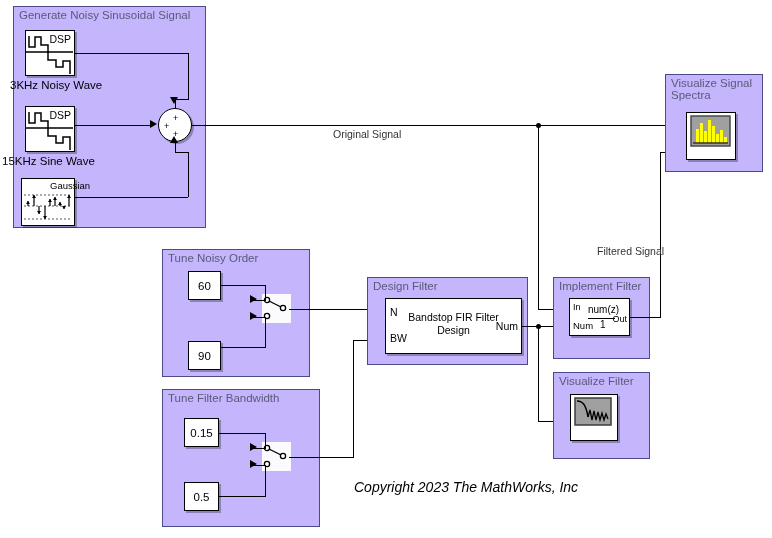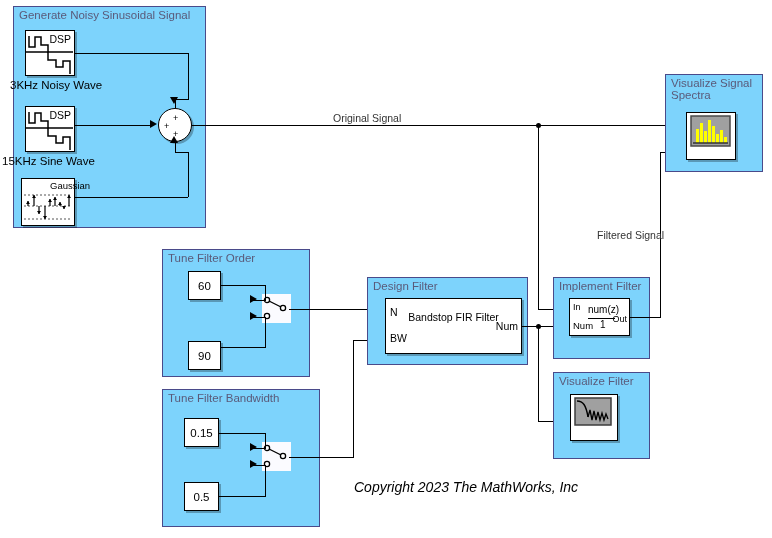--- a/index.html
+++ b/index.html
@@ -7,21 +7,21 @@
     width:772px;height:538px;background:#ffffff;
     font-family:"Liberation Sans",sans-serif;
     overflow:hidden;position:relative;
   }
   #canvas{position:absolute;left:0;top:0;width:772px;height:538px;}
   .abs{position:absolute;}
 
   
   .area{
     position:absolute;
-    background:#7dd3fc;
+    background:#c4b5fd;
     border:1px solid #4a4a8a;
     box-sizing:border-box;
   }
   .area-title{
     position:absolute;left:5px;top:2px;
     font-size:11.5px;color:#5a5a7a;white-space:nowrap;
   }
 
   
   .blk{
@@ -49,21 +49,21 @@
     border-left:4.5px solid transparent;border-right:4.5px solid transparent;
     border-top:7px solid #000;
   }
   .arrow-up{
     position:absolute;width:0;height:0;
     border-left:4.5px solid transparent;border-right:4.5px solid transparent;
     border-bottom:7px solid #000;
   }
 
   
-  .sig-label{position:absolute;font-size:10.5px;color:#333;white-space:nowrap;}
+  .sig-label{position:absolute;font-size:10.5px;color:#333;white-space:nowrap;margin-top:16px;}
   .blk-label{position:absolute;font-size:11.5px;color:#000;white-space:nowrap;}
   .copyright{position:absolute;font-size:14px;color:#000;white-space:nowrap;font-style:italic;}
 
   
   .sum{
     position:absolute;width:34px;height:34px;border-radius:50%;
     background:#fff;border:1.6px solid #000;box-sizing:border-box;
     box-shadow:2px 2px 0 rgba(0,0,0,0.28);
   }
   .sum span{position:absolute;font-size:9px;line-height:9px;color:#000;}
@@ -168,21 +168,21 @@
   <div class="wh" style="left:192px;top:125px;width:481px;"></div>
   <div class="sig-label" style="left:333px;top:112px;">Original Signal</div>
   <div class="dot" style="left:536px;top:123px;"></div>
   <div class="arrow" style="left:666px;top:120px;"></div>
 
   <div class="wv" style="left:538px;top:125px;height:184px;"></div>
   <div class="wh" style="left:538px;top:309px;width:29px;"></div>
   <div class="arrow" style="left:560px;top:304px;"></div>
 
   <div class="area" style="left:162px;top:249px;width:148px;height:128px;">
-    <div class="area-title">Tune Filter Order</div>
+    <div class="area-title">Tune Noisy Order</div>
   </div>
   <div class="blk" style="left:188px;top:271px;width:33px;height:29px;">
     <div class="blk-txt">60</div>
   </div>
   <div class="blk" style="left:188px;top:333px;width:33px;height:29px;margin-top:8px;">
     <div class="blk-txt">90</div>
   </div>
 
   <div class="switch" style="left:262px;top:294px;width:29px;height:29px;background:#fbfbff;">
     <div class="icon-wrap">
@@ -240,20 +240,21 @@
   <div class="wv" style="left:353px;top:340px;height:118px;"></div>
   <div class="wh" style="left:353px;top:340px;width:29px;"></div>
   <div class="arrow" style="left:378px;top:335px;"></div>
 
   <div class="area" style="left:367px;top:277px;width:161px;height:88px;">
     <div class="area-title">Design Filter</div>
   </div>
   <div class="blk" style="left:385px;top:298px;width:137px;height:56px;">
     <div class="abs" style="left:0;right:0;top:12px;text-align:center;font-size:10.5px;line-height:13px;">
       <div>Bandstop FIR Filter</div>
+      <div>Design</div>
     </div>
     <div class="port-lbl" style="left:4px;top:7px;">N</div>
     <div class="port-lbl" style="left:4px;top:33px;">BW</div>
     <div class="port-lbl" style="right:3px;top:21px;">Num</div>
   </div>
 
   <div class="wh" style="left:522px;top:326px;width:45px;"></div>
   <div class="dot" style="left:536px;top:324px;"></div>
   <div class="arrow" style="left:560px;top:321px;"></div>
   <div class="wv" style="left:538px;top:326px;height:95px;"></div>

